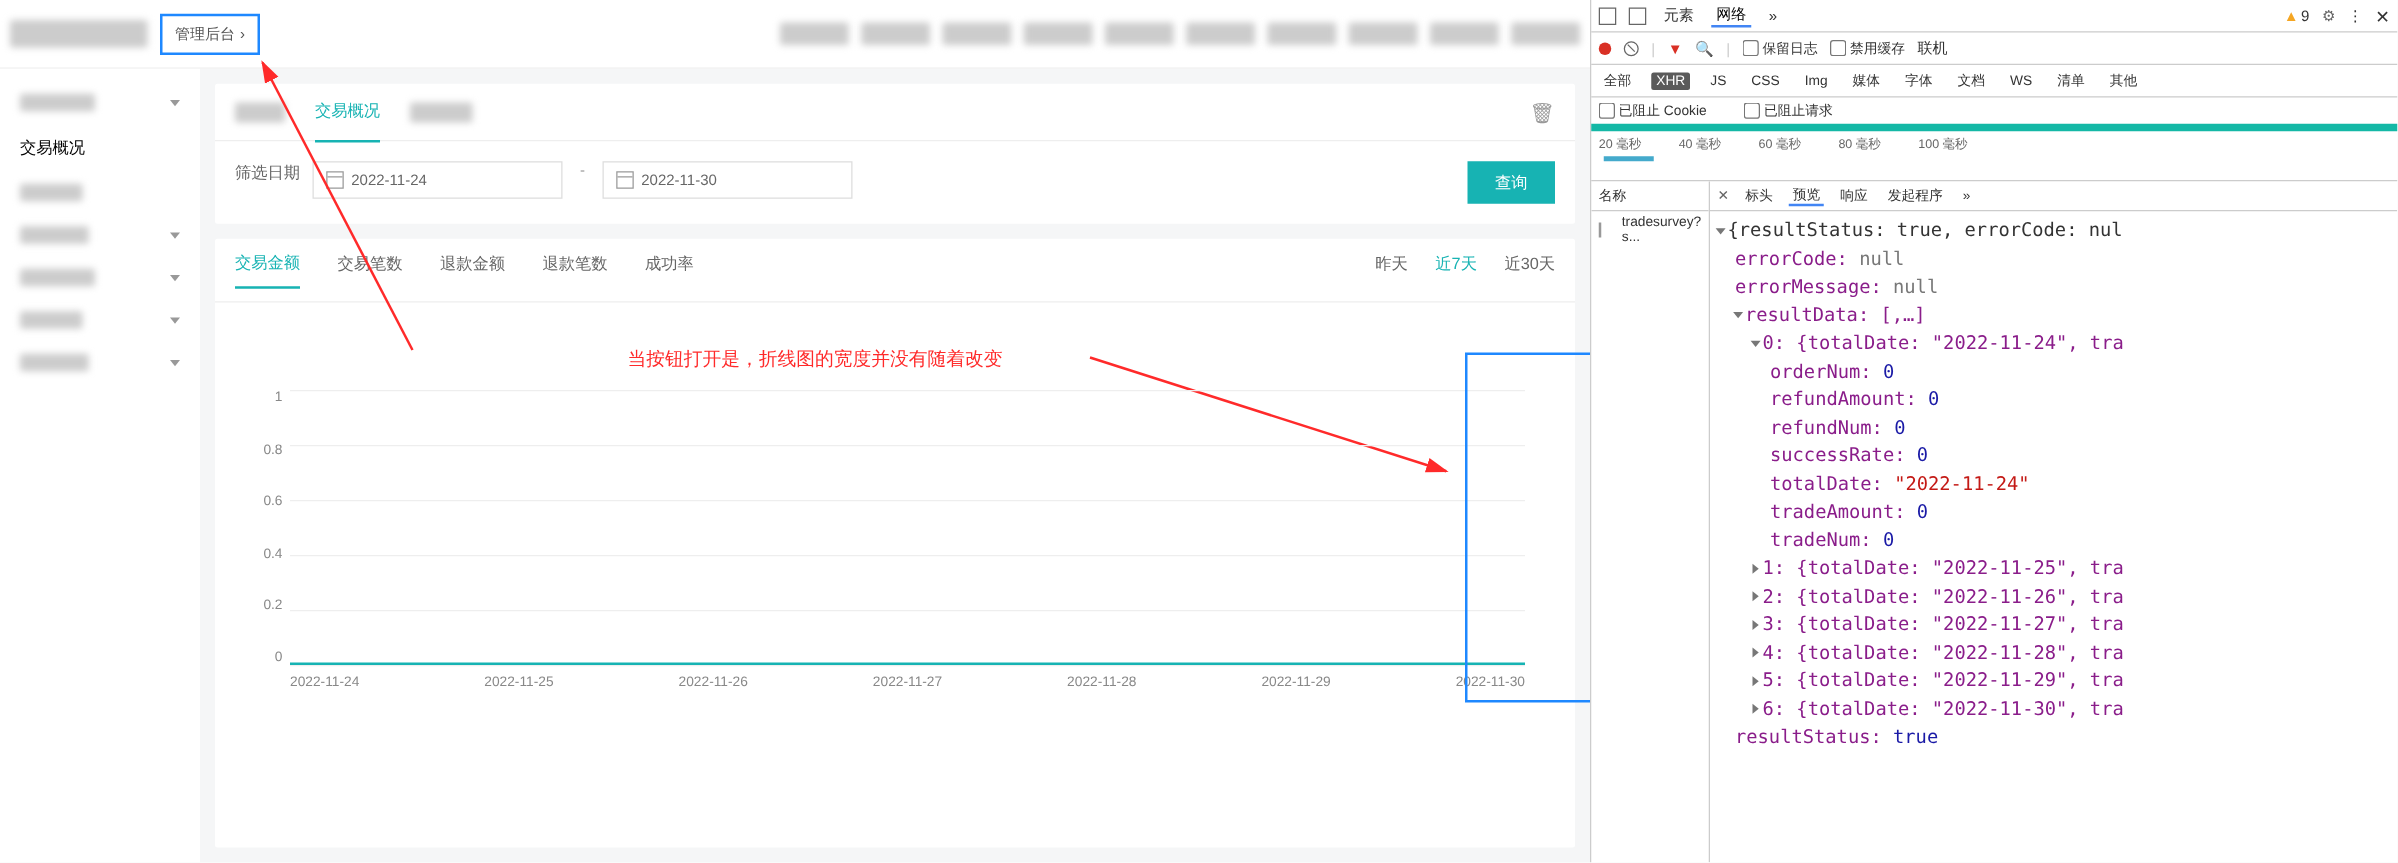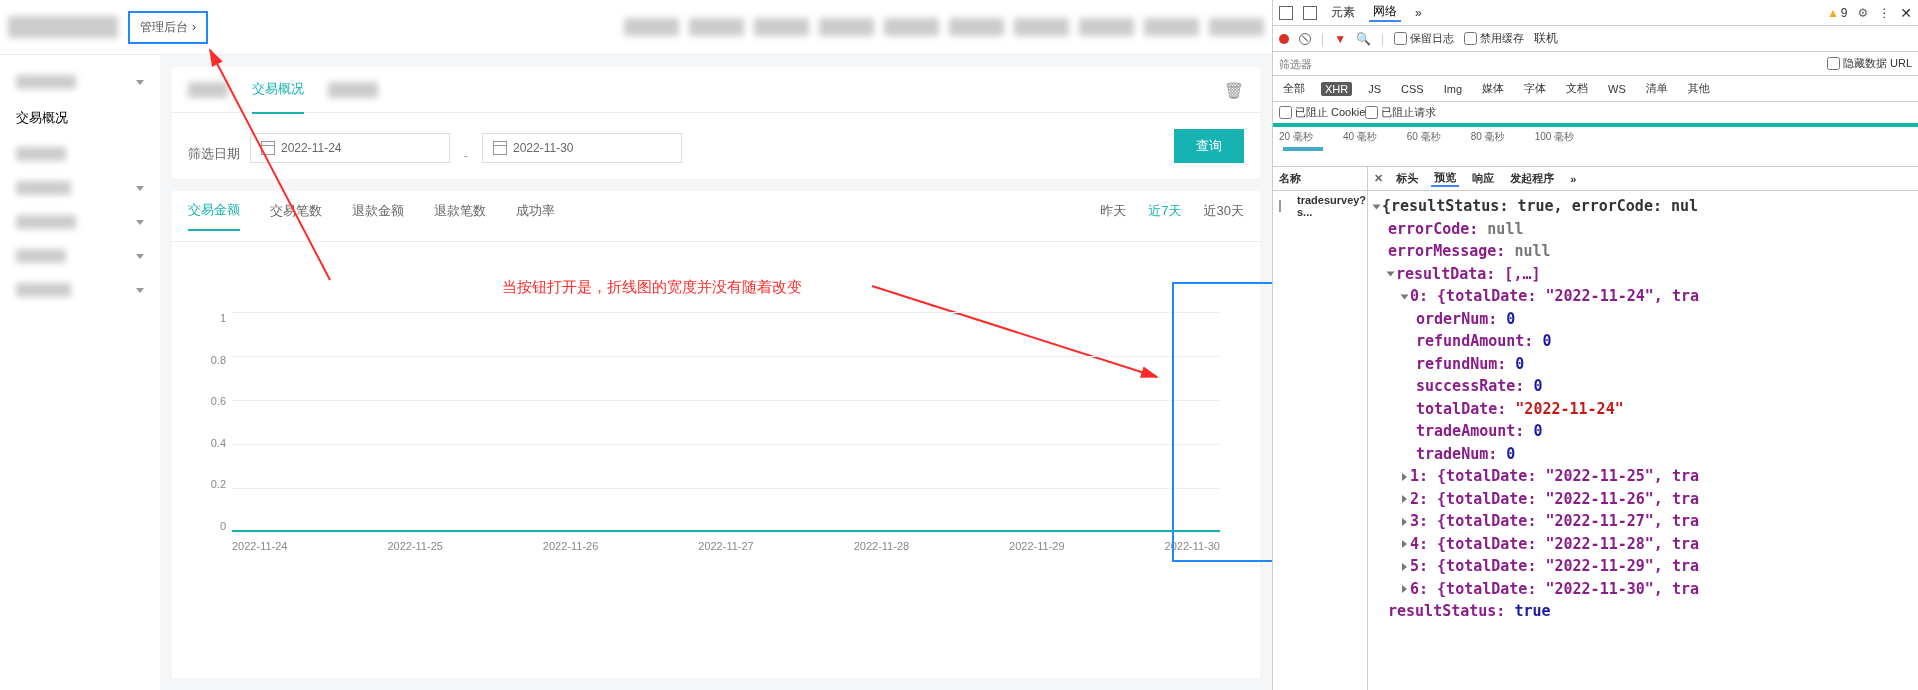--- a/index.html
+++ b/index.html
@@ -21,21 +21,21 @@
   .side-item.active .label { color: #000; font-weight: 500; }
   .chev { width: 0; height: 0; border-left: 4px solid transparent; border-right: 4px solid transparent; border-top: 5px solid #999; }
 
   .content { flex: 1; background: #f5f6f7; padding: 12px; display: flex; flex-direction: column; gap: 0; }
   .card { background: #fff; border-radius: 2px; }
   .tabs-card { padding: 0 16px; display: flex; align-items: center; gap: 24px; height: 46px; border-bottom: 1px solid #eee; position: relative; }
   .tab { padding: 14px 0; color: #666; cursor: pointer; font-size: 13px; }
   .tab.active { color: #17b3b3; border-bottom: 2px solid #17b3b3; }
   .tabs-card .del { position: absolute; right: 16px; top: 14px; color: #999; cursor: pointer; font-size: 16px; }
 
-  .filter-row { padding: 16px; display: flex; align-items: flex-end; gap: 10px; }
+  .filter-row { padding: 16px; display: flex; align-items: flex-start; gap: 10px; }
   .filter-label { color: #666; font-size: 13px; }
   .date-input { border: 1px solid #ddd; padding: 7px 10px; display: flex; align-items: center; gap: 6px; width: 200px; color: #666; }
   .cal-icon { width: 14px; height: 14px; border: 1px solid #999; position: relative; }
   .cal-icon::before { content: ""; position: absolute; top: 3px; left: 0; right: 0; border-top: 1px solid #999; }
   .dash { color: #999; padding: 0 4px; }
   .query-btn { margin-left: auto; background: #17b3b3; color: #fff; padding: 8px 22px; border: none; cursor: pointer; font-size: 13px; border-radius: 0; }
 
   .metrics-row { padding: 0 16px 10px; display: flex; align-items: center; gap: 30px; border-bottom: 1px solid #eee; }
   .metric { padding: 10px 0; color: #666; cursor: pointer; font-size: 13px; }
   .metric.active { color: #17b3b3; border-bottom: 2px solid #17b3b3; }
@@ -74,27 +74,27 @@
   .mag { color: #666; }
   .chk { display: flex; align-items: center; gap: 3px; font-size: 11px; }
   .chk input { margin: 0; }
 
   .dt-row3 { height: 24px; border-bottom: 1px solid #ccc; display: flex; align-items: center; padding: 0 6px; gap: 10px; font-size: 11px; }
   .filter-input { flex: 1; border: none; outline: none; font-size: 11px; color: #888; }
 
   .dt-filters { padding: 4px 6px; border-bottom: 1px solid #ccc; display: flex; align-items: center; gap: 12px; flex-wrap: wrap; font-size: 11px; }
   .ftab { padding: 1px 4px; cursor: pointer; color: #333; }
   .ftab.sel { background: #5a5a5a; color: #fff; border-radius: 2px; }
-  .dt-block { padding: 3px 6px; border-bottom: 4px solid #14b8a6; display: flex; gap: 0; font-size: 11px; }
+  .dt-block { padding: 3px 6px; border-bottom: 6px solid #14b8a6; display: flex; gap: 30px; font-size: 11px; }
 
   .dt-timeline { height: 40px; border-bottom: 1px solid #ccc; position: relative; padding: 0 6px; }
   .dt-timeline .ticks { display: flex; gap: 30px; font-size: 10px; color: #666; padding-top: 3px; }
   .dt-timeline .bar { position: absolute; left: 10px; top: 20px; width: 40px; height: 4px; background: #4ac; }
 
-  .dt-split { flex: 1; display: flex; overflow: hidden; font-weight: bold; }
+  .dt-split { flex: 1; display: flex; overflow: hidden; }
   .dt-names { width: 95px; border-right: 1px solid #ccc; overflow: auto; }
   .dt-names .hdr { padding: 4px 6px; border-bottom: 1px solid #ccc; font-size: 11px; color: #333; }
   .dt-names .row { padding: 3px 6px; display: flex; align-items: center; gap: 16px; cursor: pointer; font-size: 11px; }
   .file-ico { width: 12px; height: 12px; border: 1px solid #999; background: #fff; }
 
   .dt-detail { flex: 1; display: flex; flex-direction: column; overflow: auto; }
   .dt-dtabs { height: 24px; border-bottom: 1px solid #ccc; display: flex; align-items: center; padding: 0 6px; gap: 10px; font-size: 11px; }
   .dt-dtabs .clx { cursor: pointer; color: #666; }
   .dtab { cursor: pointer; padding: 0 3px; }
   .dtab.sel { border-bottom: 2px solid #4285f4; }
@@ -283,27 +283,20 @@
         <input type="checkbox" style="">
         <span>保留日志</span>
       </label>
     <label class="chk">
         <input type="checkbox" style="">
         <span>禁用缓存</span>
       </label>
     <span>联机</span>
   </div>
 
-  <div class="dt-row3">
-    <input class="filter-input" placeholder="筛选器" style="">
-    <label class="chk">
-        <input type="checkbox" style="">
-        <span>隐藏数据 URL</span>
-      </label>
-  </div>
 
   <div class="dt-filters">
     <span class="ftab">全部</span>
     <span class="ftab sel">XHR</span>
     <span class="ftab">JS</span>
     <span class="ftab">CSS</span>
     <span class="ftab">Img</span>
     <span class="ftab">媒体</span>
     <span class="ftab">字体</span>
     <span class="ftab">文档</span>

